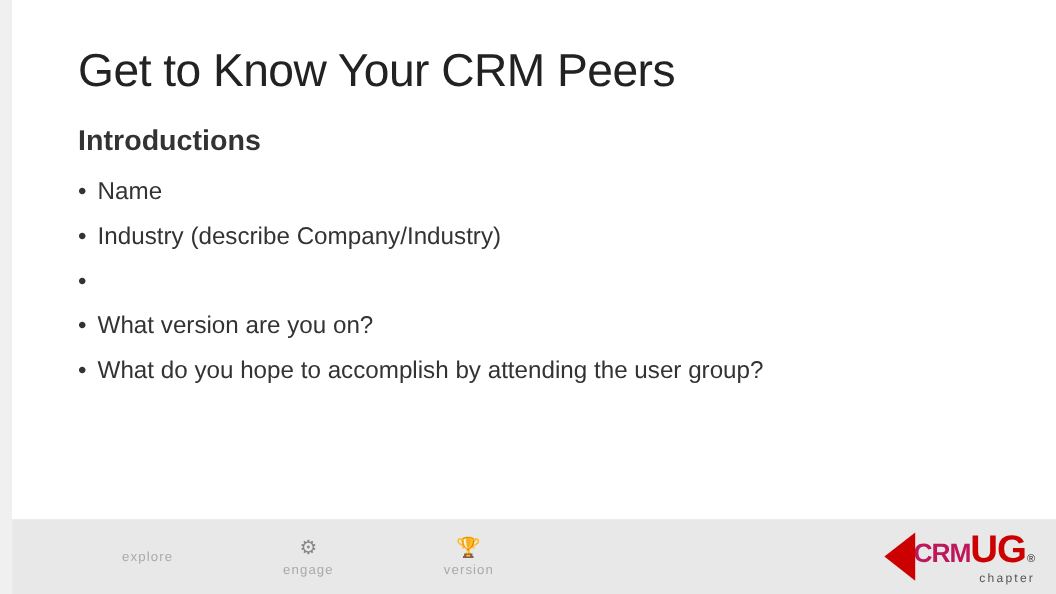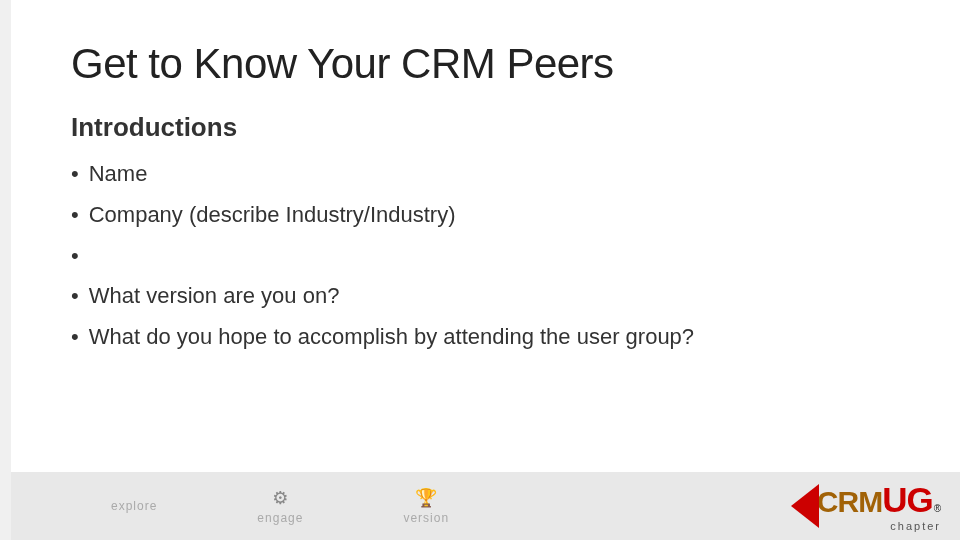--- a/index.html
+++ b/index.html
@@ -112,23 +112,23 @@
       width: 0;
       height: 0;
       border-top: 22px solid transparent;
       border-bottom: 22px solid transparent;
       border-right: 28px solid #cc0000;
       position: relative;
       margin-right: -6px;
     }
 
     .logo-crm {
-      font-size: 30px;
+      font-size: 24px;
       font-weight: 900;
-      color: #a16207;
+      color: #be185d;
       letter-spacing: -1px;
     }
 
     .logo-ug {
       font-size: 35px;
       font-weight: 900;
       color: #cc0000;
       letter-spacing: -1px;
     }
 
@@ -166,21 +166,21 @@
 
   <h2 class="section-heading">Introductions</h2>
 
   <ul class="bullet-list">
   <li class="bullet-item">
         <span class="bullet-dot">•</span>
         <span class="bullet-text">Name</span>
       </li>
       <li class="bullet-item">
         <span class="bullet-dot">•</span>
-        <span class="bullet-text">Company (describe Industry/Industry)</span>
+        <span class="bullet-text">Industry (describe Company/Industry)</span>
       </li>
       <li class="bullet-item">
         <span class="bullet-dot">•</span>
       </li>
       <li class="bullet-item">
         <span class="bullet-dot">•</span>
         <span class="bullet-text">What version are you on?</span>
       </li>
       <li class="bullet-item">
         <span class="bullet-dot">•</span>

